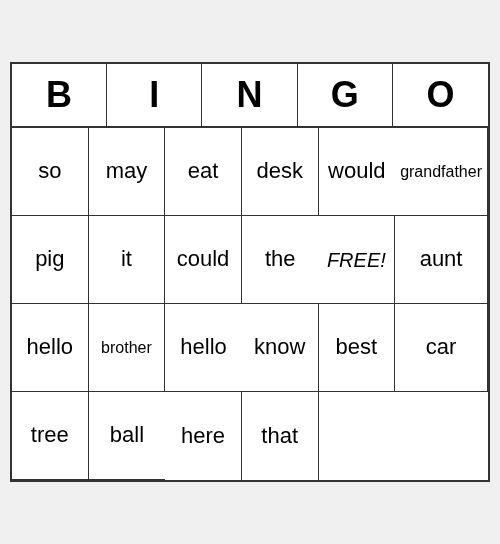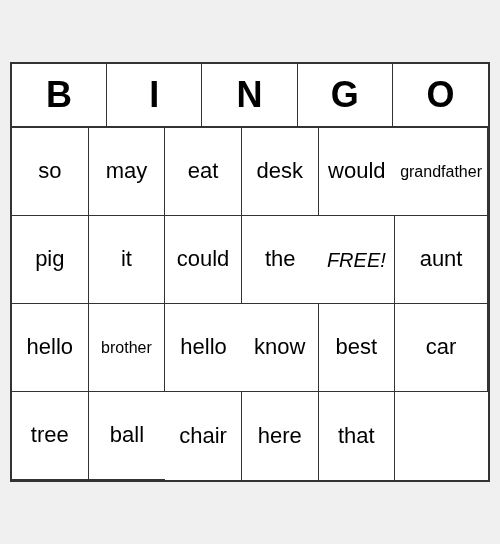--- a/index.html
+++ b/index.html
@@ -145,22 +145,19 @@
       <div class="bingo-cell">
         <span class="cell-text">car</span>
       </div>
       <div class="bingo-cell">
         <span class="cell-text">tree</span>
       </div>
       <div class="bingo-cell">
         <span class="cell-text">ball</span>
       </div>
       <div class="bingo-cell">
-        <span class="cell-text">chair</span>
-      </div>
-      <div class="bingo-cell">
         <span class="cell-text">here</span>
       </div>
       <div class="bingo-cell">
         <span class="cell-text">that</span>
       </div>
     </div>
 </div>
 
 </body></html>

